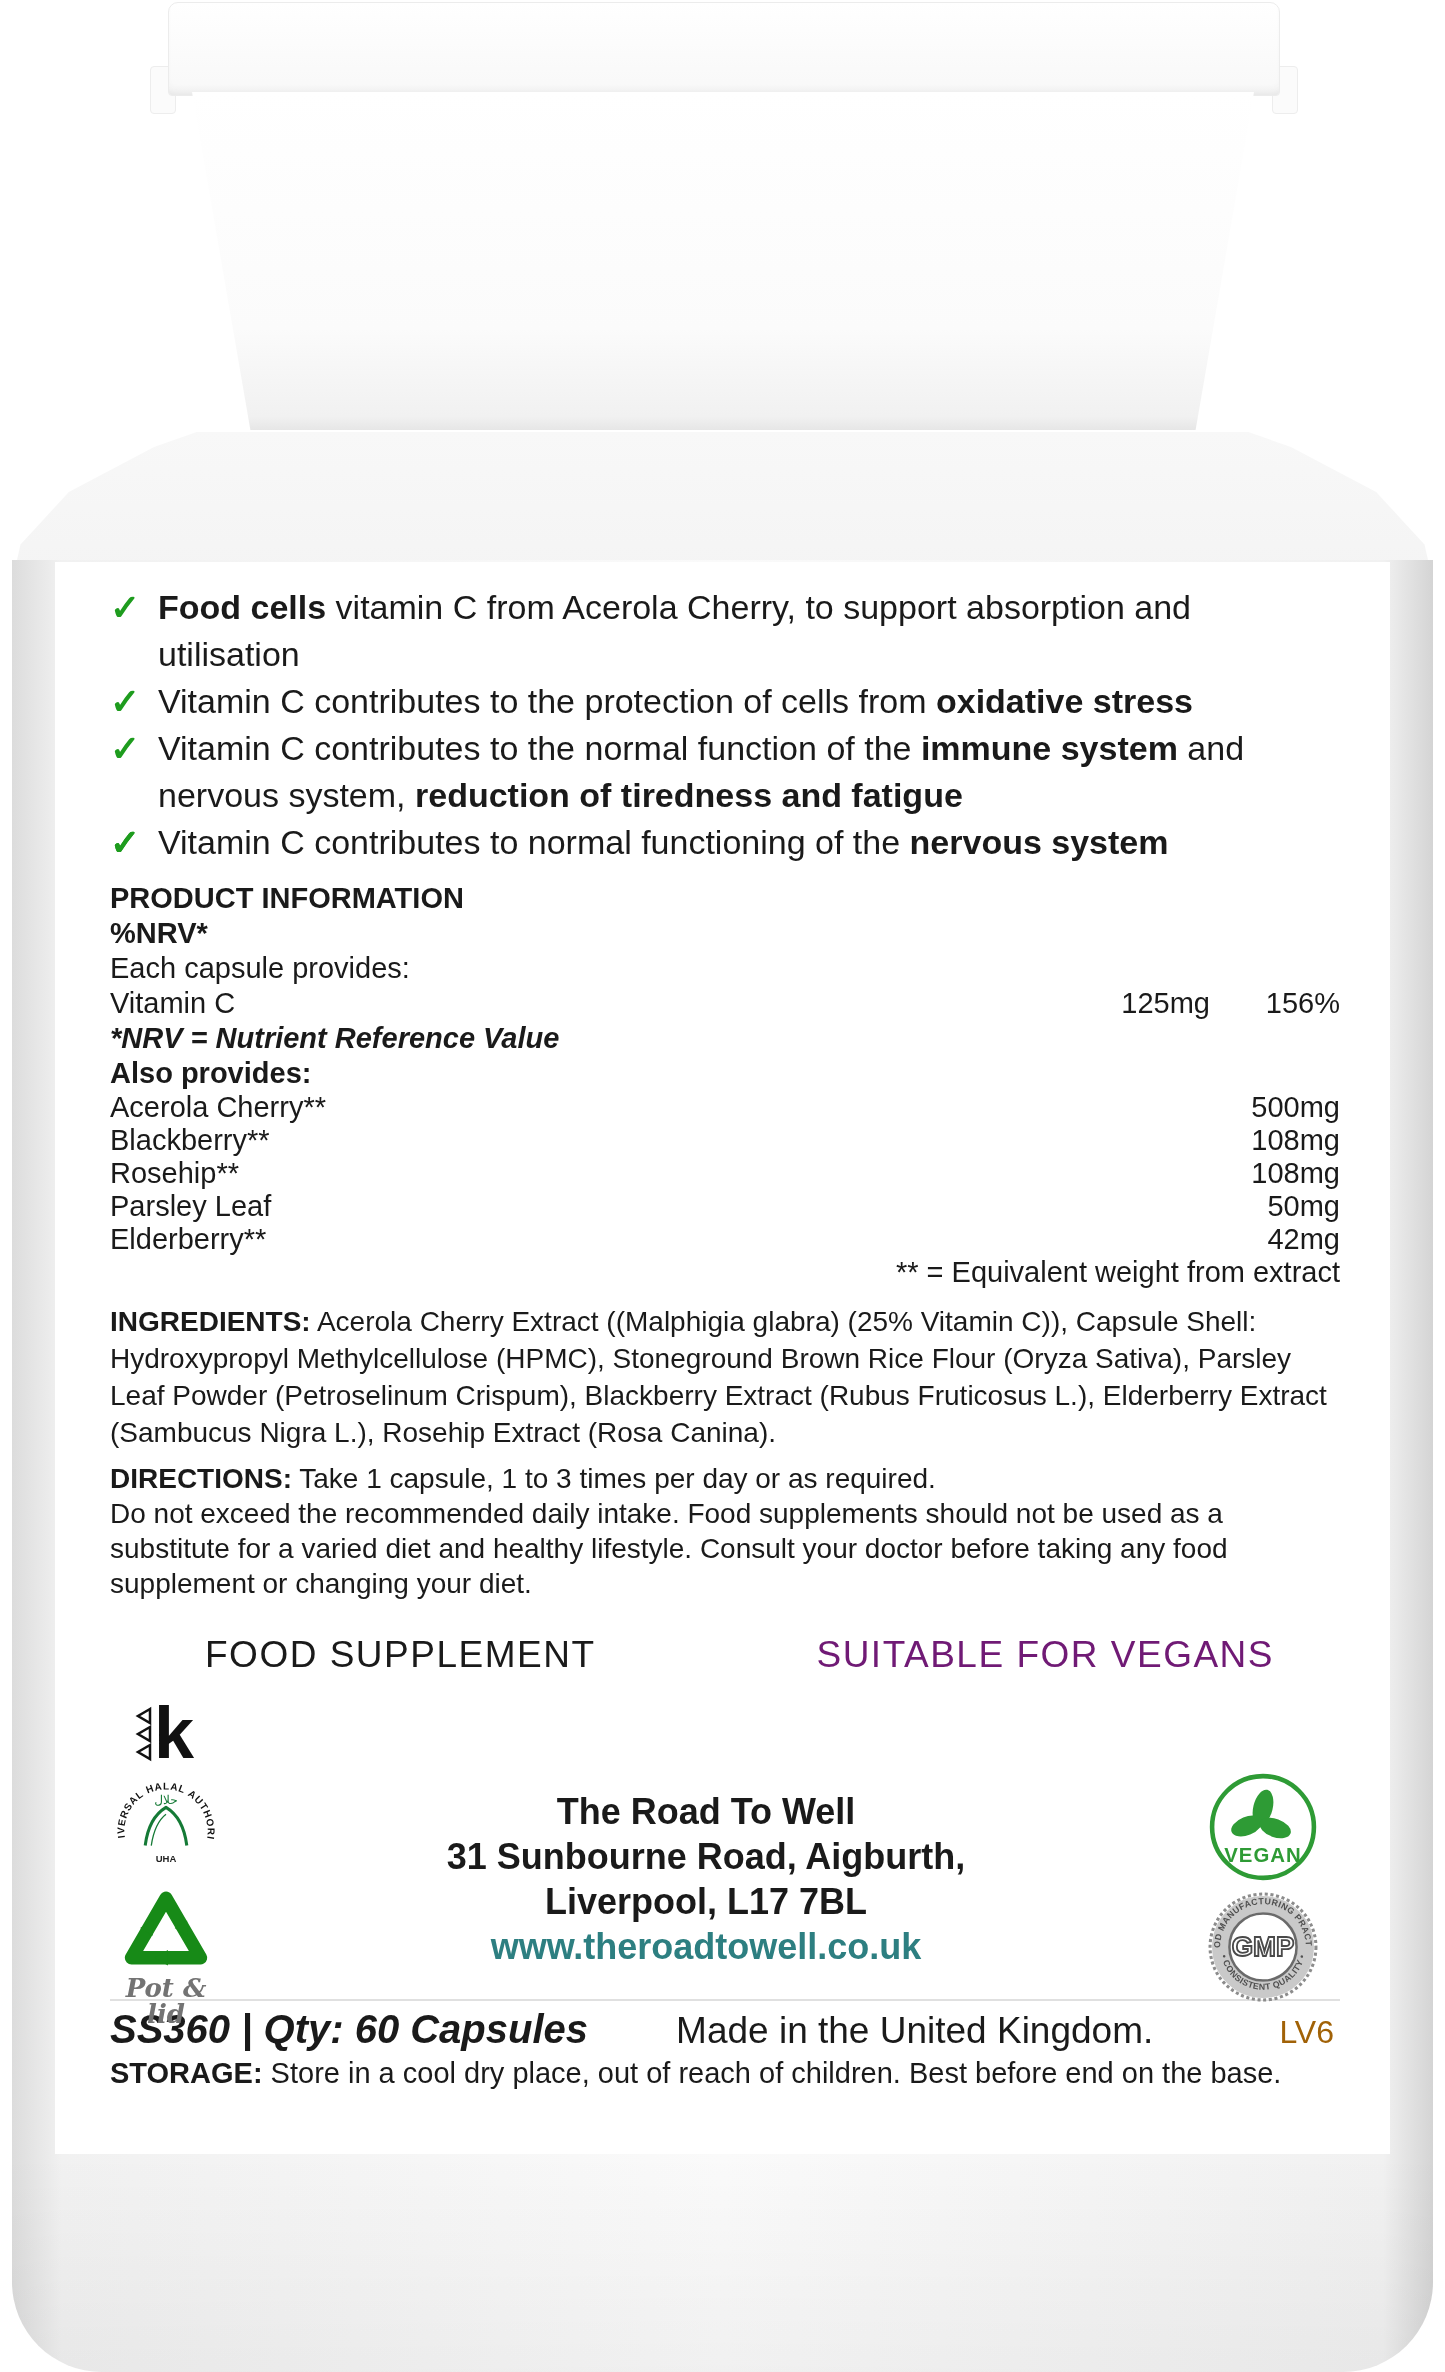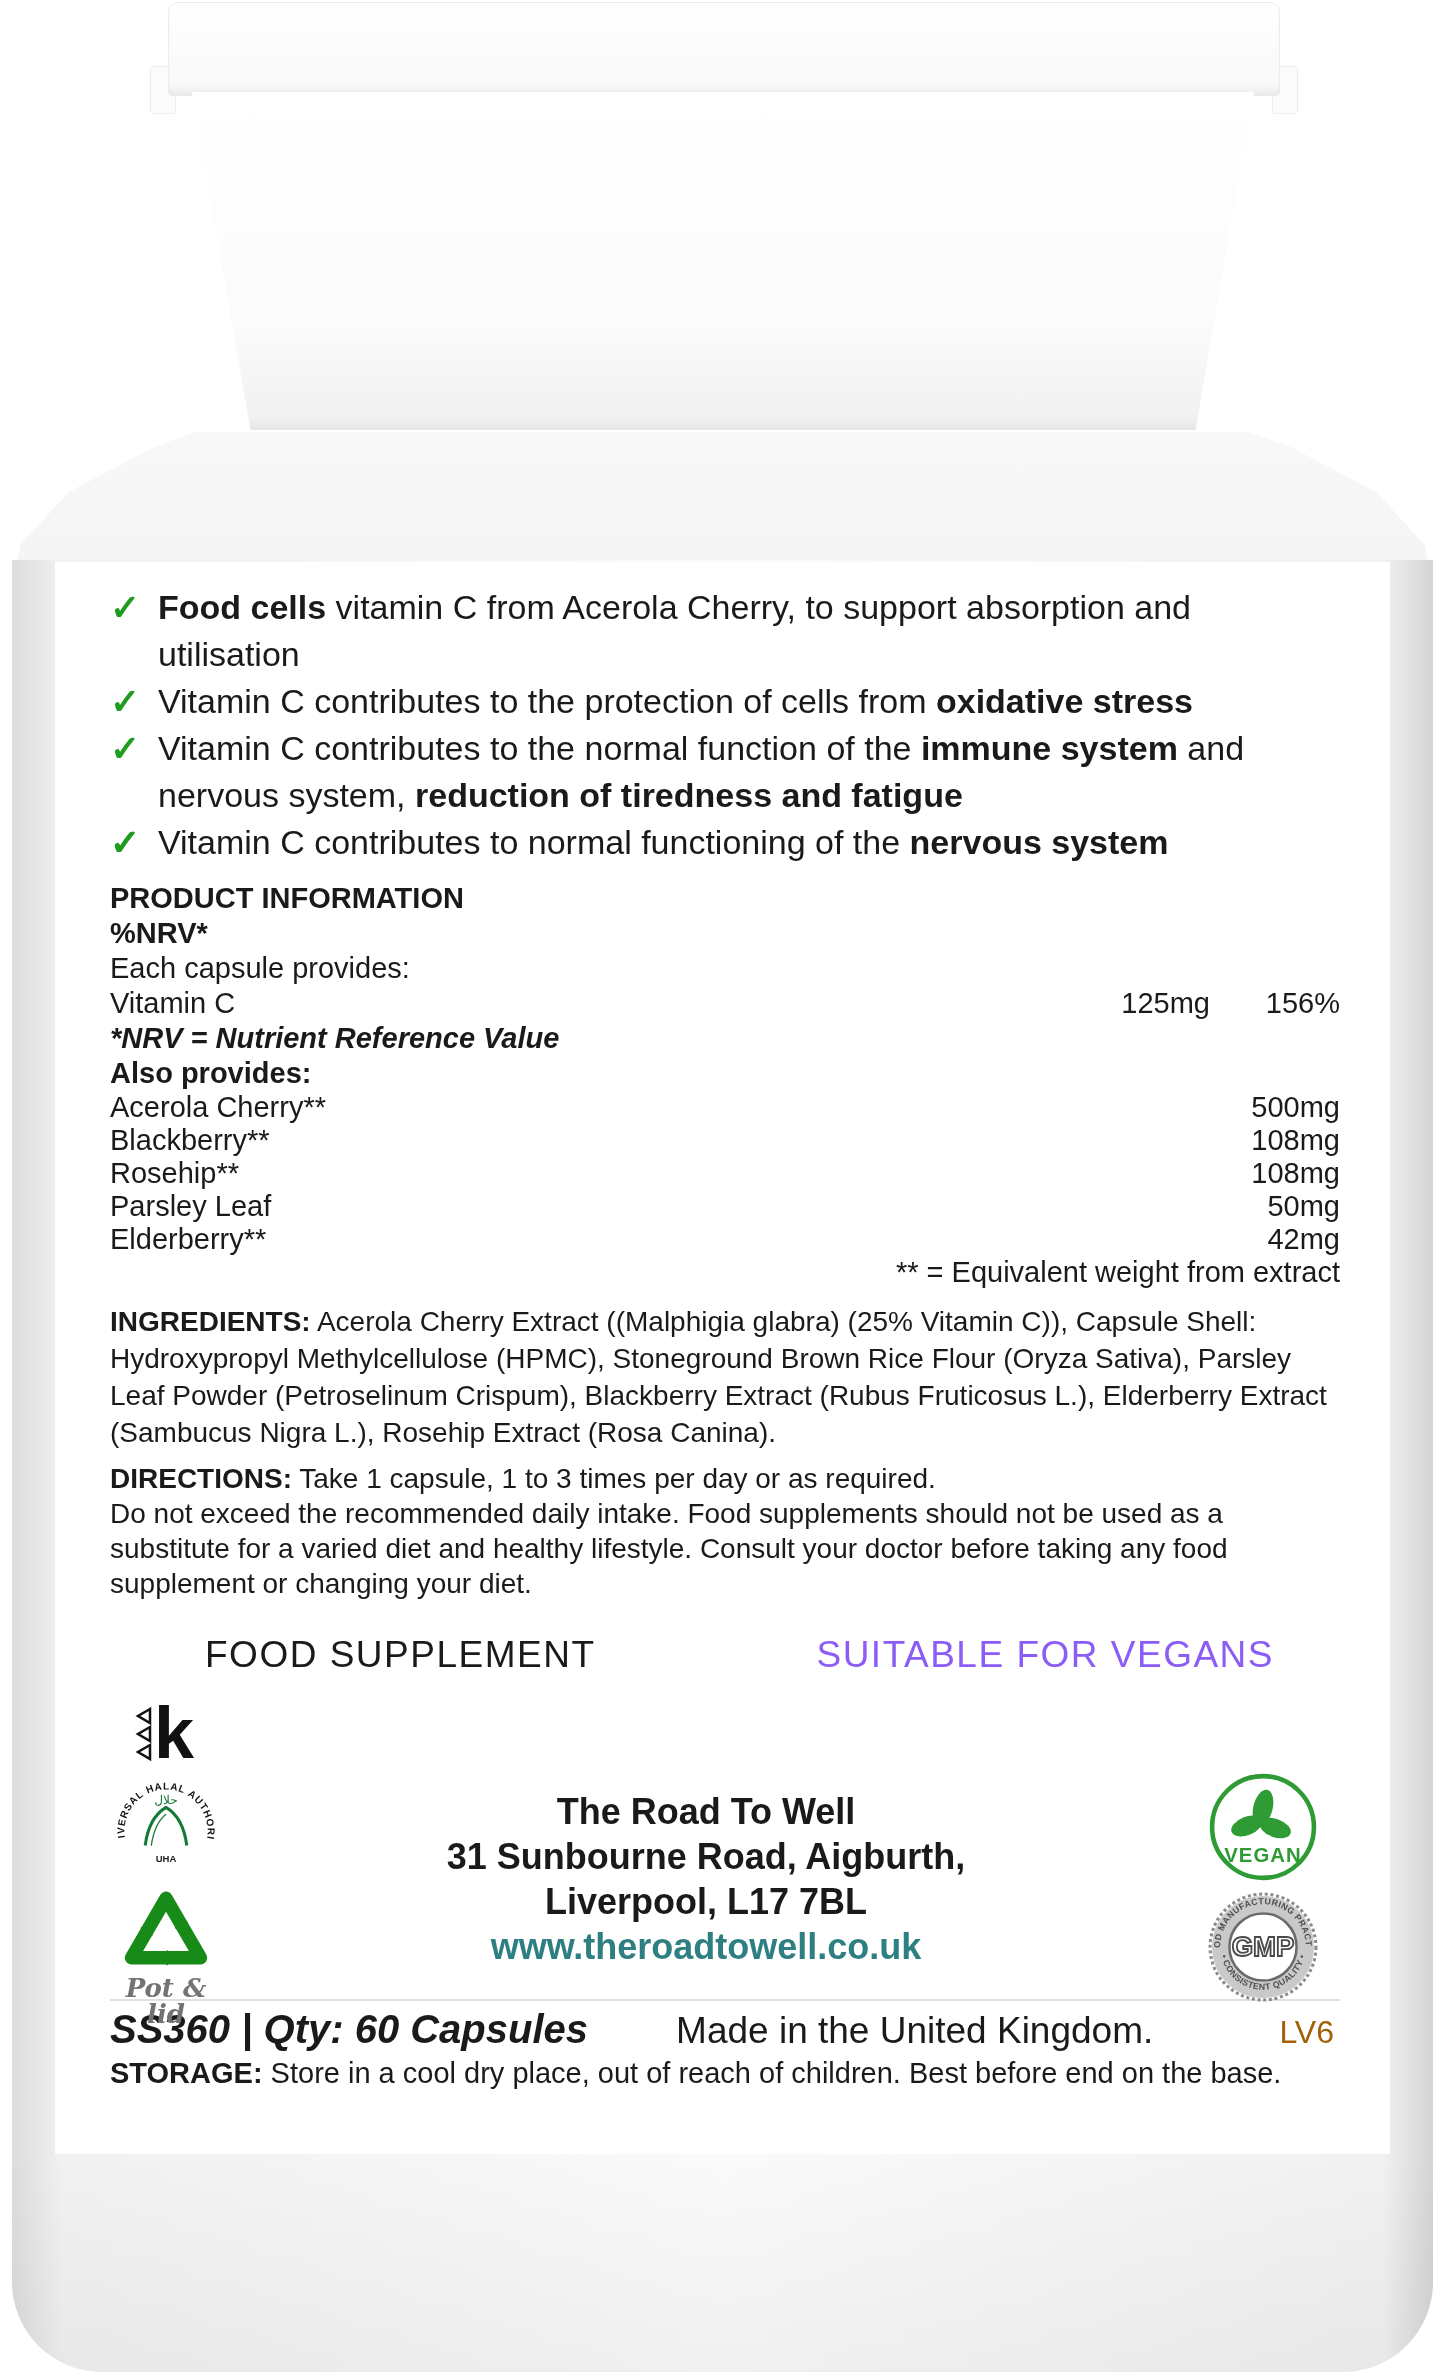--- a/index.html
+++ b/index.html
@@ -40,21 +40,21 @@
   .pi-also{font-weight:700;}
   .ap-row{display:flex;justify-content:space-between;line-height:33px;}
   .equiv{text-align:right;line-height:33px;}
   
   .ingredients{margin:14px 0 0 0;font-size:28px;line-height:37px;}
   .directions1{margin:10px 0 0 0;font-size:28px;line-height:35px;}
   .directions2{margin:0;font-size:28px;line-height:35px;}
   
   .supp-row{margin-top:30px;display:flex;justify-content:space-between;
             padding:0 66px 0 95px;font-size:37px;letter-spacing:1.5px;line-height:48px;}
-  .supp-row .vegans{color:#8b5cf6;margin-left:38px;}
+  .supp-row .vegans{color:#701a75;margin-left:38px;}
   
   .cert-row{position:relative;margin-top:12px;height:308px;}
   .left-logos{position:absolute;left:0;top:0;width:112px;text-align:center;}
   .logo-k{display:block;margin:4px auto 0 auto;}
   .logo-halal{display:block;margin:6px auto 0 auto;}
   .logo-recycle{display:block;margin:8px auto 0 auto;}
   .potlid{font-family:"DejaVu Serif",serif;font-style:italic;font-weight:700;
           font-size:26px;color:#737373;line-height:26px;}
   .address{position:absolute;left:112px;right:150px;top:98px;text-align:center;
            font-size:36px;font-weight:700;line-height:45px;}

